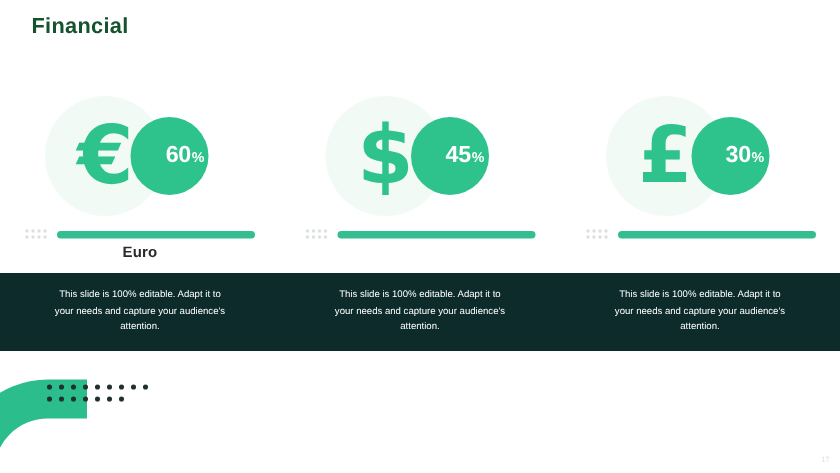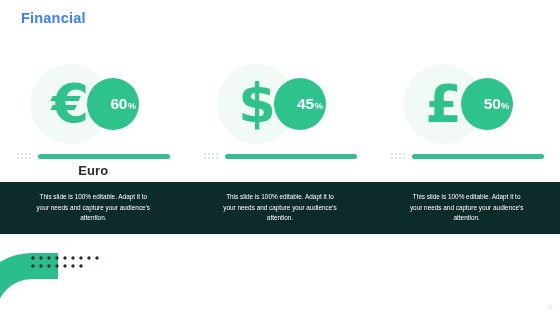--- a/index.html
+++ b/index.html
@@ -22,21 +22,21 @@
     background: #ffffff;
   }
 
   
   .title {
     position: absolute;
     left: 21px;
     top: 10px;
     font-size: 14.5px;
     font-weight: 700;
-    color: #3b82f6;
+    color: #14532d;
     letter-spacing: 0.2px;
   }
 
   
   .cards {
     position: absolute;
     left: 0;
     top: 62px;
     width: 560px;
     height: 112px;
@@ -137,21 +137,21 @@
     height: 5px;
     border-radius: 2.5px;
     background: #33bd90;
   }
   .card-label {
     position: absolute;
     top: 101px;
     left: 0;
     width: 100%;
     text-align: center;
-    font-size: 13px;
+    font-size: 10px;
     font-weight: 700;
     color: #2b2b2b;
     letter-spacing: 0.1px;
   }
 
   
   .band {
     position: absolute;
     left: 0;
     top: 182px;
@@ -254,21 +254,21 @@
         </svg>
         <div class="bar"></div>
       </div>
     </div>
 
     <div class="card">
       <div class="icon-row">
         <div class="halo"></div>
         <div class="glyph pound">£</div>
         <div class="pct-circle">
-          <span class="pct-num">50</span>
+          <span class="pct-num">30</span>
             <span class="pct-sym">%</span>
         </div>
       </div>
       <div class="bar-row">
         <svg class="bar-dots" viewBox="0 0 18 9">
           <g fill="#9aa7a4">
             <circle cx="2" cy="2" r="1.1"></circle>
               <circle cx="6" cy="2" r="1.1"></circle>
               <circle cx="10" cy="2" r="1.1"></circle>
               <circle cx="14" cy="2" r="1.1"></circle>

